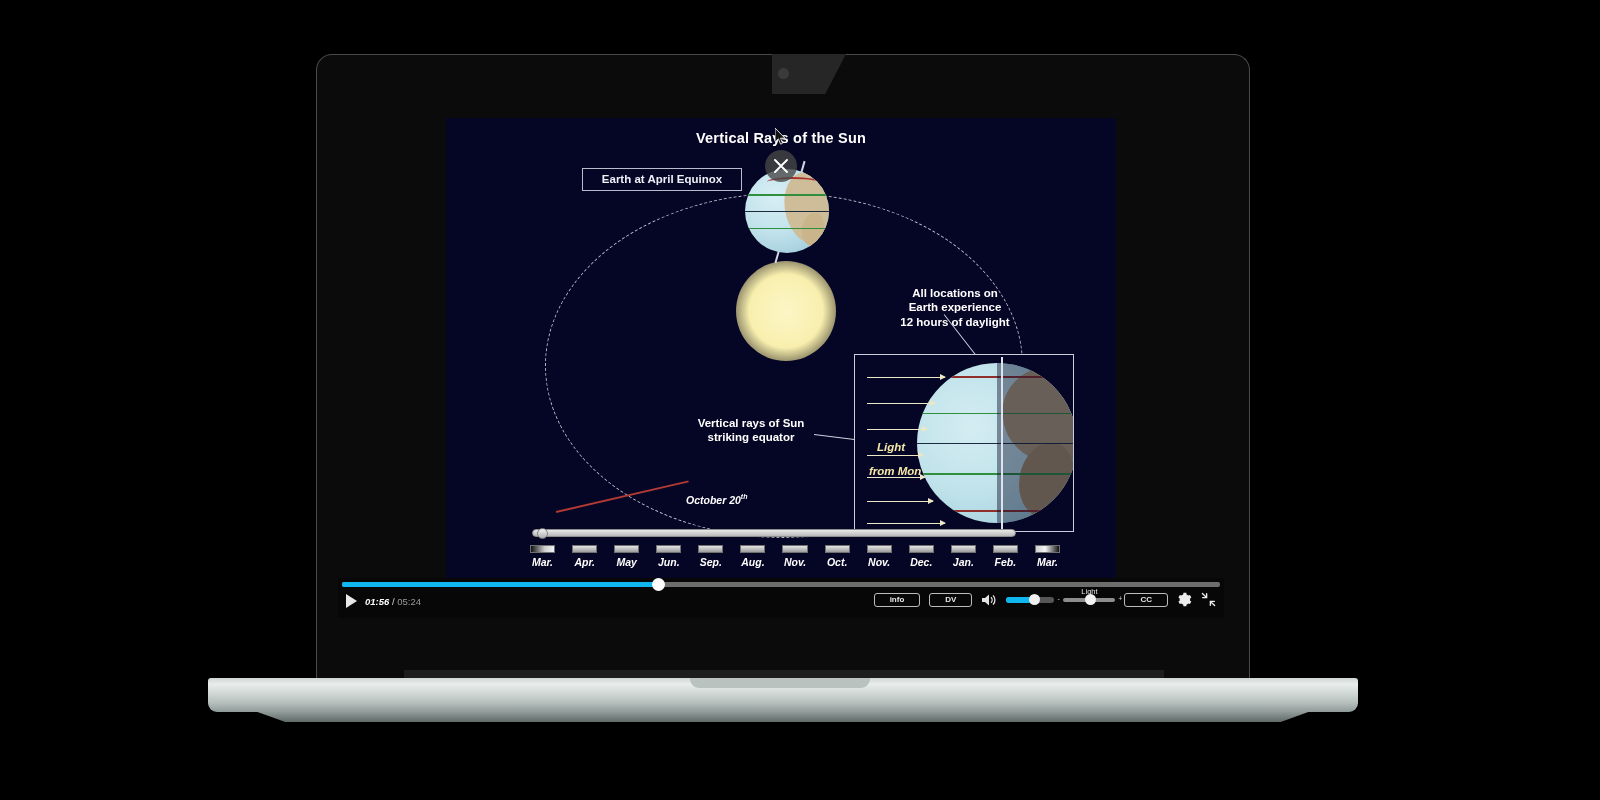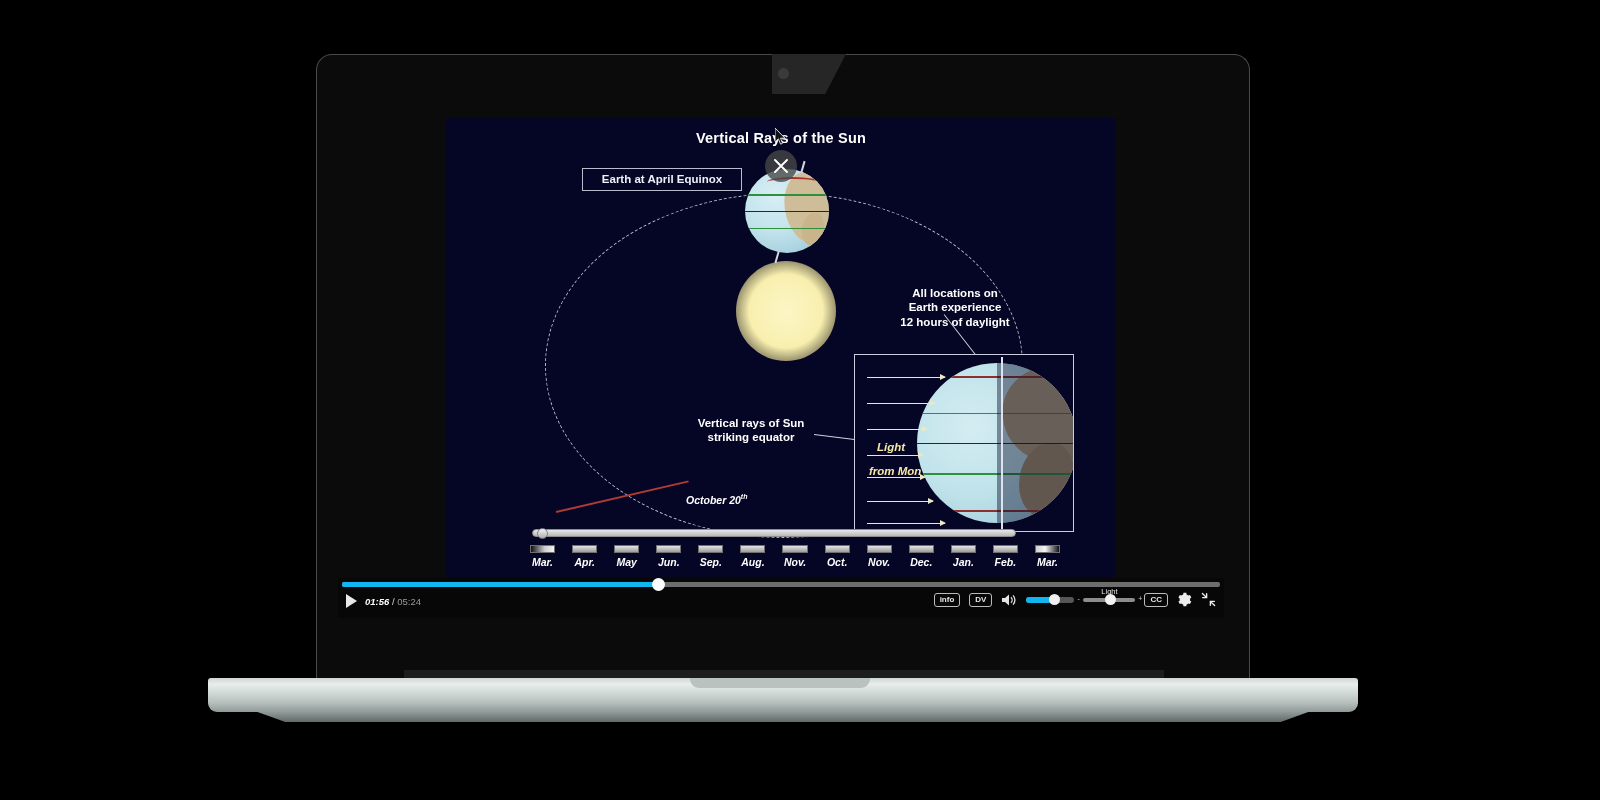--- a/index.html
+++ b/index.html
@@ -204,21 +204,21 @@
     border-top:7px solid transparent; border-bottom:7px solid transparent;
   }
   #time-display { color:#d9d9d9; font-size:9.5px; }
   #time-current { font-weight:bold; color:#fff;font-style:italic; }
   #time-total { color:#9a9a9a; }
 
   #player-right {
     position:absolute; right:8px; top:14px; display:flex; align-items:center; gap:9px;
   }
   .pill-btn {
-    min-width:22px; height:14px; padding:0 5px; border:1px solid #bcbcbc;
+    min-width:22px; height:14px; padding:0 15px; border:1px solid #bcbcbc;
     border-radius:3px; color:#e6e6e6; font-size:8px; font-weight:bold;
     display:flex; align-items:center; justify-content:center; line-height:1;
   }
   .vol-slider { position:relative; width:48px; height:6px;
     background:#565656; border-radius:3px; }
   .vol-fill { position:absolute; left:0; top:0; height:100%; width:52%;
     background:#10b6f0; border-radius:3px; }
   .vol-knob { position:absolute; left:46%; top:-3px; width:11px; height:11px;
     border-radius:50%; background:#f0f0f0; }
   #speed-group { position:relative; width:52px; }

